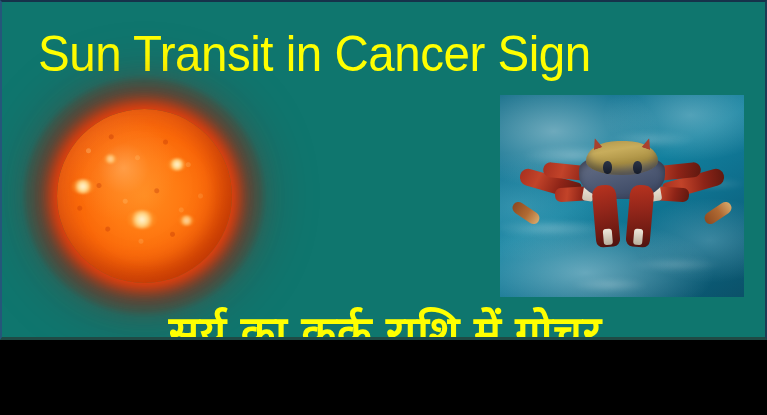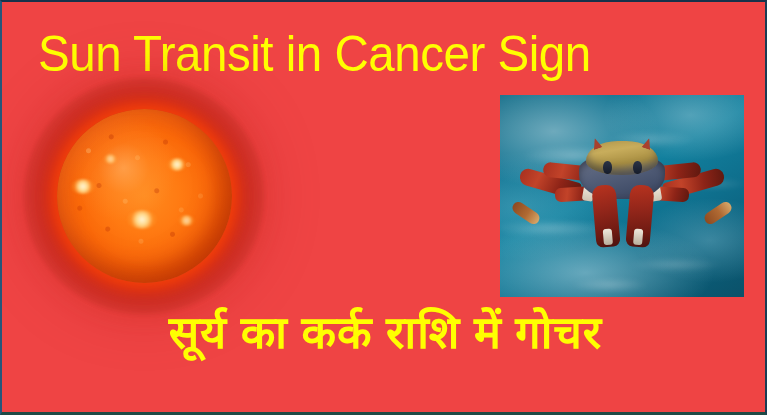--- a/index.html
+++ b/index.html
@@ -8,22 +8,22 @@
     padding: 0;
     background: #000000;
   }
   body {
     font-family: "Liberation Sans", sans-serif;
   }
 
   .banner {
     position: relative;
     width: 767px;
-    height: 415px;
-    background: #ef4444;
+    height: 340px;
+    background: #0f766e;
     overflow: hidden;
     box-sizing: border-box;
     border-top: 2px solid #16324a;
     border-left: 2px solid #25567a;
     border-right: 2px solid #1b3c54;
     border-bottom: 3px solid #1f4a45;
   }
 
   
   .headline {

